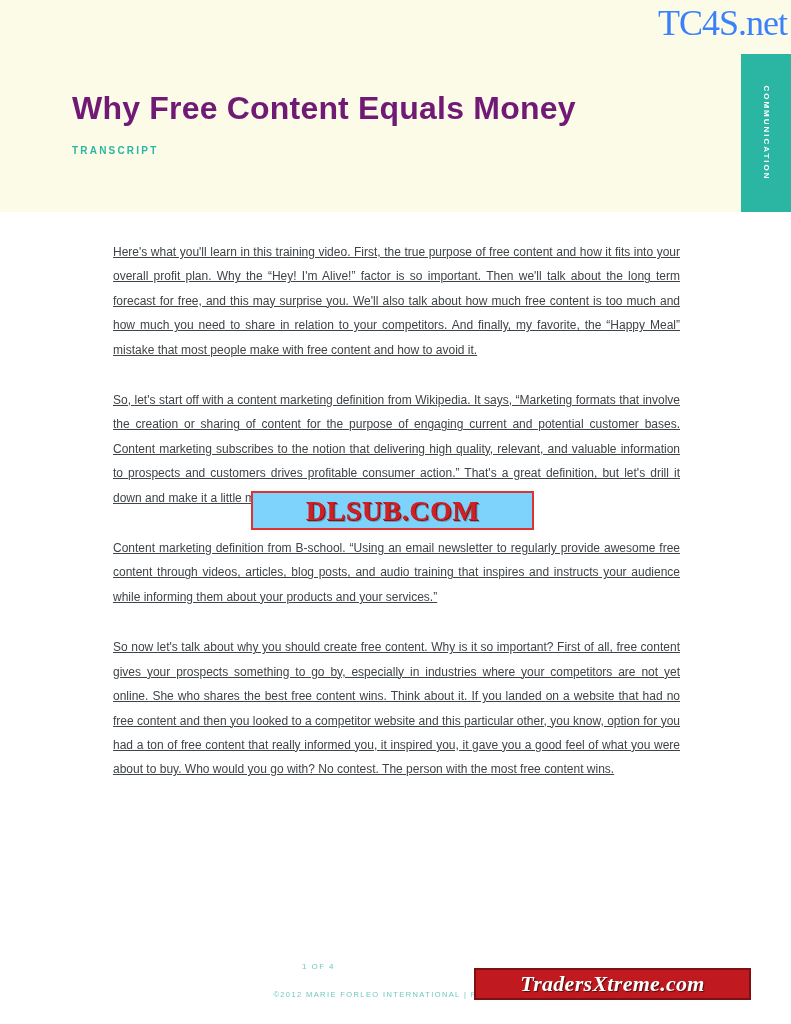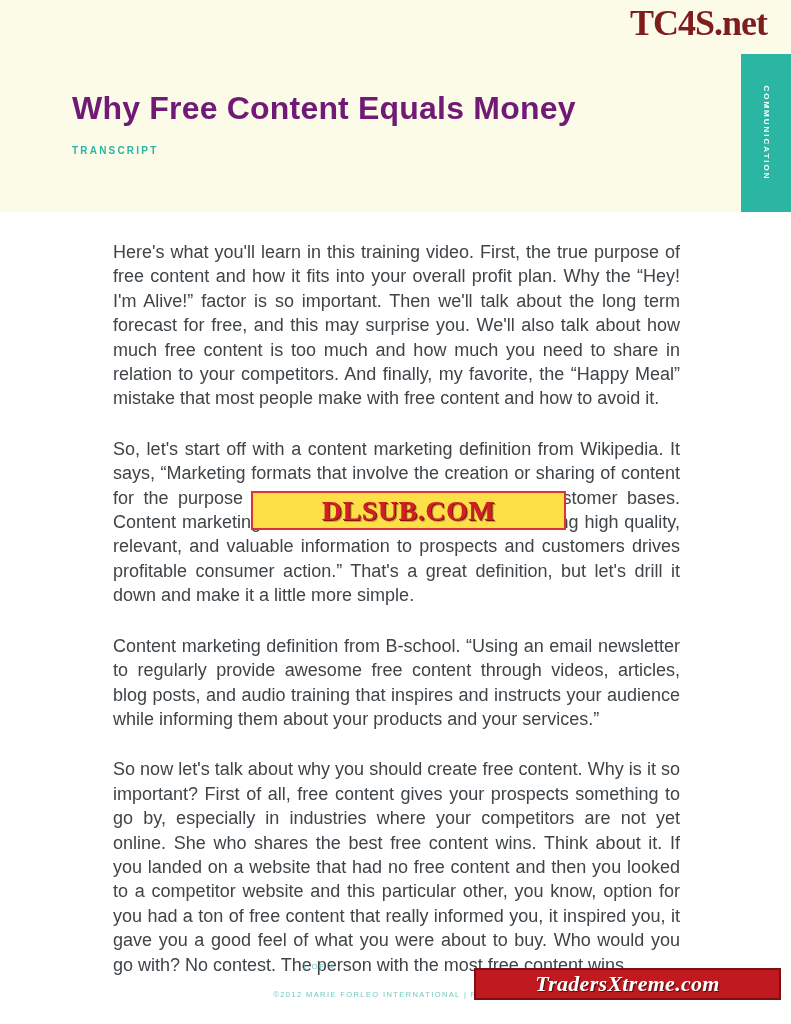--- a/index.html
+++ b/index.html
@@ -59,58 +59,58 @@
     white-space: nowrap;
     color: #ffffff;
     font-size: 8px;
     font-weight: bold;
     letter-spacing: 2px;
   }
 
   
   .wm-tc4s {
     position: absolute;
-    right: 24px;
+    right: 4px;
     top: 2px;
     font-family: "Liberation Serif", serif;
     font-size: 36px;
-    font-weight: bold;
-    color: #7f1d1d;
+    font-weight: normal;
+    color: #3b82f6;
     letter-spacing: -1px;
     text-shadow: 1px 1px 0 rgba(255,255,255,0.65);
     z-index: 40;
   }
   .wm-dlsub {
     position: absolute;
     left: 251px;
     top: 491px;
-    width: 315px;
+    width: 283px;
     height: 39px;
-    background: #fde047;
+    background: #7dd3fc;
     border: 2px solid #d33;
     display: flex;
     align-items: center;
     justify-content: center;
     z-index: 30;
   }
   .wm-dlsub span {
     font-family: "Liberation Serif", serif;
     font-size: 28px;
     font-weight: bold;
     color: #cf2026;
     letter-spacing: 0.5px;
     text-shadow:
       1px 1px 0 #8d1215,
       2px 2px 0 rgba(0,0,0,0.25);
   }
   .wm-traders {
     position: absolute;
     left: 474px;
     top: 968px;
-    width: 307px;
+    width: 277px;
     height: 32px;
     background: #c0191f;
     border: 2px solid #7e0f13;
     display: flex;
     align-items: center;
     justify-content: center;
     z-index: 30;
   }
   .wm-traders span {
     font-family: "Liberation Serif", serif;
@@ -124,25 +124,26 @@
 
   
   .content {
     position: absolute;
     left: 113px;
     top: 240px;
     width: 567px;
   }
   .content p {
     margin: 0 0 26px 0;
-    font-size: 18px;
+    font-size: 12px;
     line-height: 24.4px;
     color: #3f4448;
     text-align: justify;
     text-justify: inter-word;
+    text-decoration: underline;
   }
 
   
   .footer-page {
     position: absolute;
     left: 0;
     top: 962px;
     width: 637px;
     text-align: center;
     font-size: 8px;

